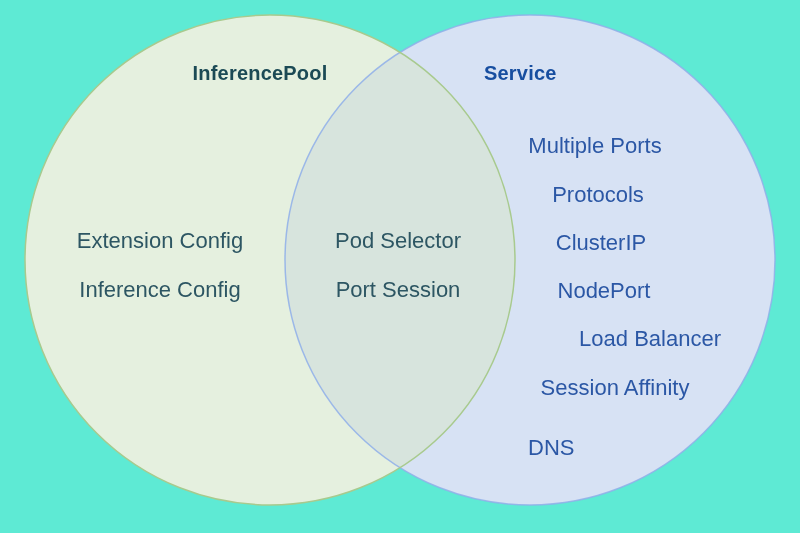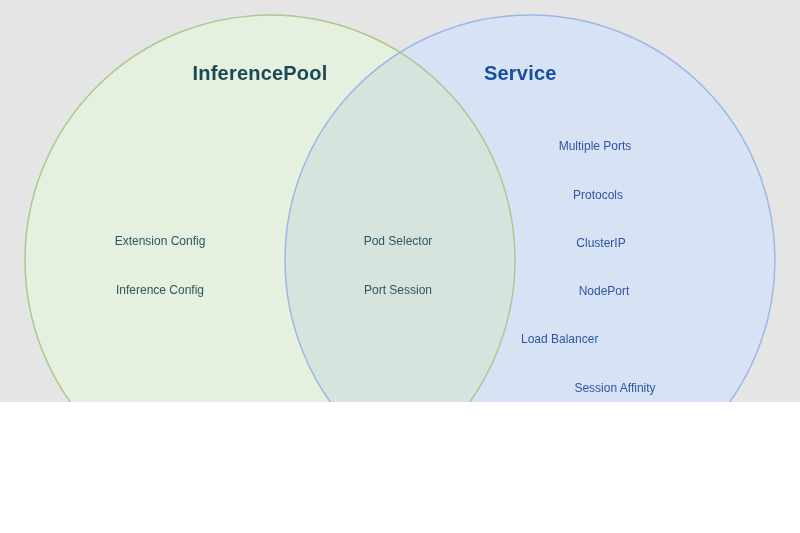--- a/index.html
+++ b/index.html
@@ -4,59 +4,59 @@
 <style>
   html, body {
     margin: 0;
     padding: 0;
     background: #ffffff;
     font-family: "Liberation Sans", "DejaVu Sans", sans-serif;
   }
   .canvas {
     position: relative;
     width: 800px;
-    height: 402px;
-    background: #e5e5e5;
+    height: 533px;
+    background: #5eead4;
     overflow: hidden;
   }
   .venn-svg {
     position: absolute;
     top: 0;
     left: 0;
   }
   .label {
     position: absolute;
     white-space: nowrap;
     line-height: 24px;
   }
   .title {
     font-size: 20px;
     font-weight: bold;
     letter-spacing: 0.2px;
   }
   .item {
-    font-size: 12px;
+    font-size: 22px;
     font-weight: 400;
   }
   .teal  { color: #2d5663; }
   .blue  { color: #2b57a5; }
   .title-left  { left: 160px; top: 61px; width: 200px; text-align: center; color: #1b4a55; }
   .title-right { left: 484px; top: 61px; width: 120px; text-align: left;  color: #174ea0; }
 
   .l0 { left: 60px;  top: 229px; width: 200px; text-align: center; }
   .l1 { left: 60px;  top: 278px; width: 200px; text-align: center; }
 
   .m0 { left: 298px; top: 229px; width: 200px; text-align: center; }
   .m1 { left: 298px; top: 278px; width: 200px; text-align: center; }
 
   .r0 { left: 495px; top: 134px; width: 200px; text-align: center; }
   .r1 { left: 498px; top: 183px; width: 200px; text-align: center; }
   .r2 { left: 501px; top: 231px; width: 200px; text-align: center; }
   .r3 { left: 504px; top: 279px; width: 200px; text-align: center; }
-  .r4 { left: 521px; top: 327px; width: 200px; text-align: left; }
+  .r4 { left: 521px; top: 327px; width: 200px; text-align: right; }
   .r5 { left: 515px; top: 376px; width: 200px; text-align: center; }
   .r6 { left: 528px; top: 436px; width: 120px; text-align: left; }
 </style>
 </head>
 <body>
 
 <div class="canvas">
 
   <svg class="venn-svg" width="800" height="533" viewBox="0 0 800 533">
 

